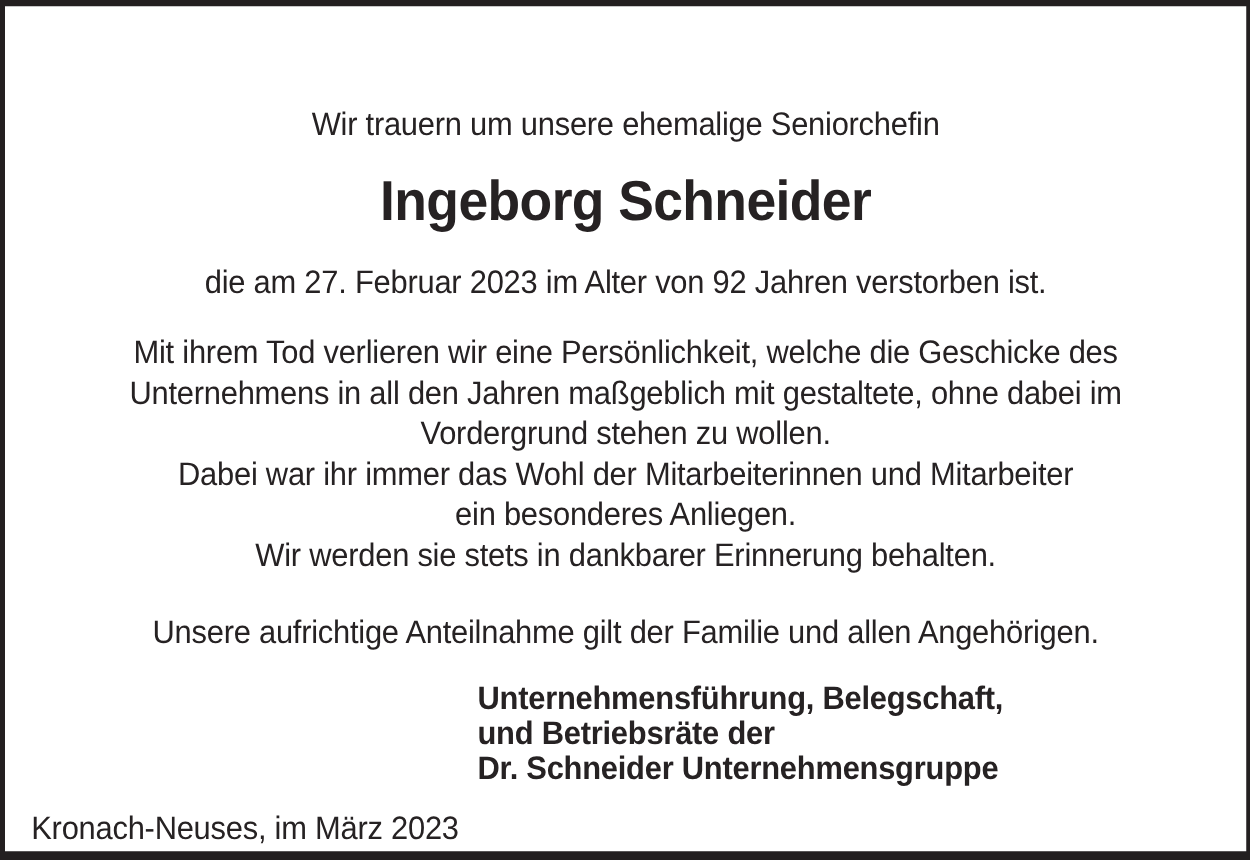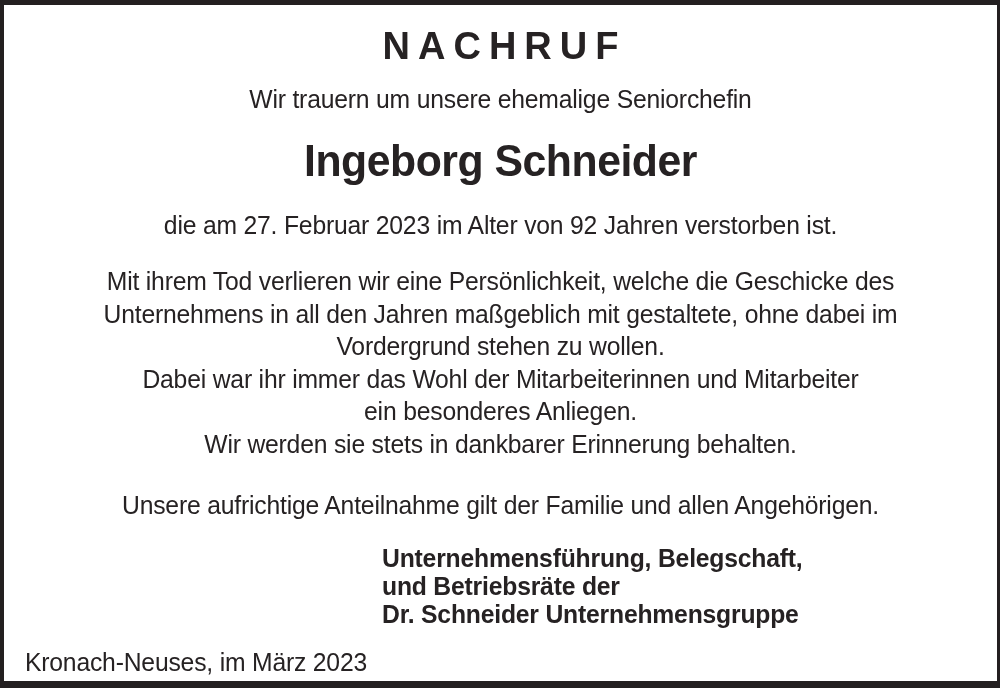--- a/index.html
+++ b/index.html
@@ -84,21 +84,20 @@
     line-height: 1.1;
     letter-spacing: -0.2px;
     text-align: left;
   }
 </style>
 </head>
 <body>
 
 <div class="page">
 
-  <h1 class="abs center title">NACHRUF</h1>
 
   <p class="abs center intro cx-center">Wir trauern um unsere ehemalige Seniorchefin</p>
 
   <h2 class="abs center name cx-center">Ingeborg Schneider</h2>
 
   <p class="abs center death cx-center">die am 27. Februar 2023 im Alter von 92 Jahren verstorben ist.</p>
 
   <div class="abs center body-par cx-center">
     <div>Mit ihrem Tod verlieren wir eine Persönlichkeit, welche die Geschicke des</div>
     <div>Unternehmens in all den Jahren maßgeblich mit gestaltete, ohne dabei im</div>

